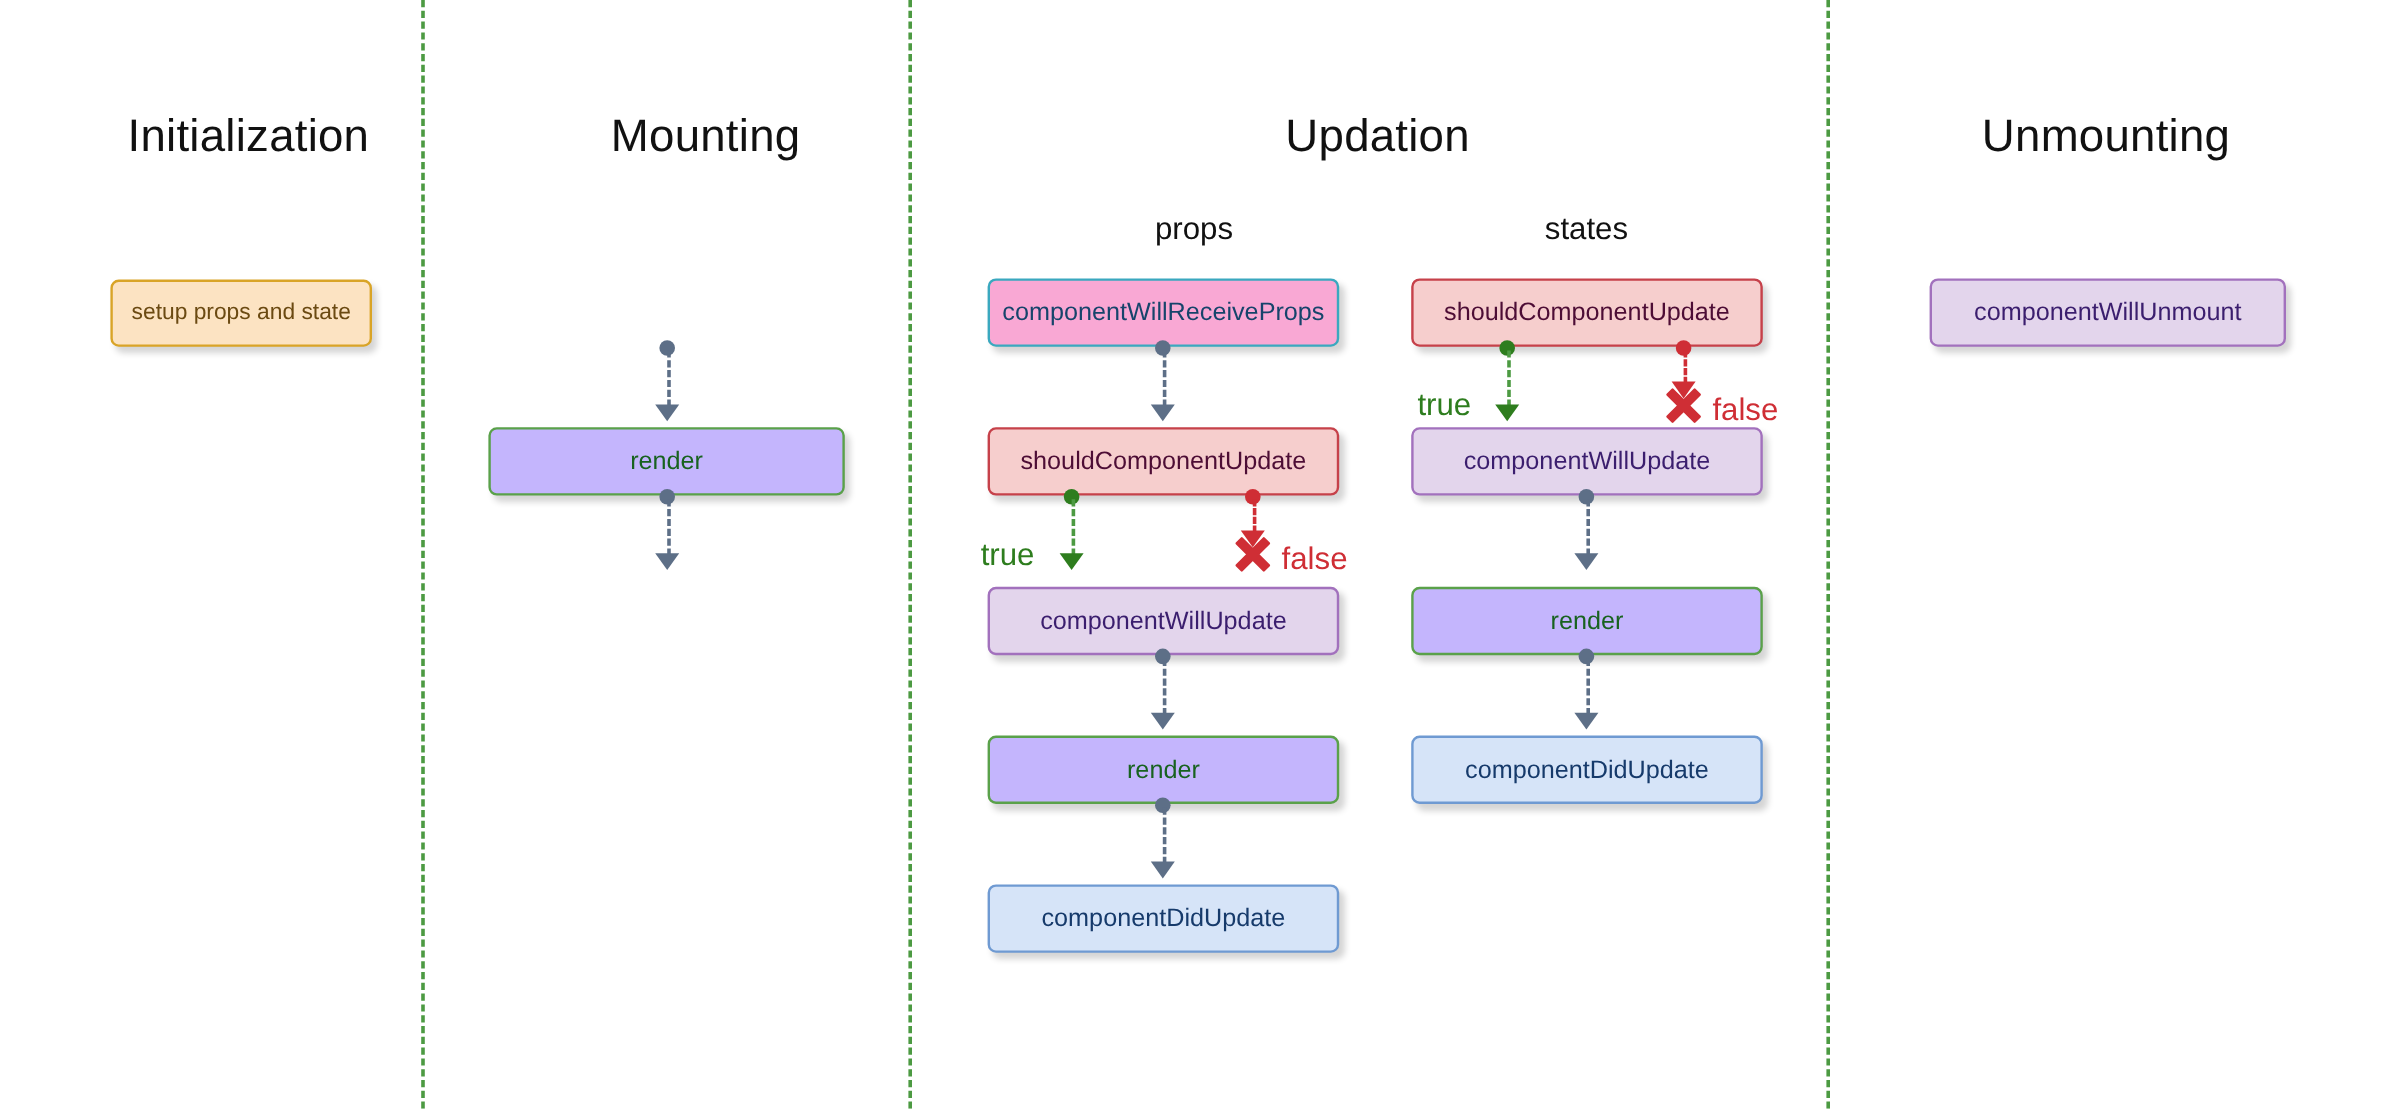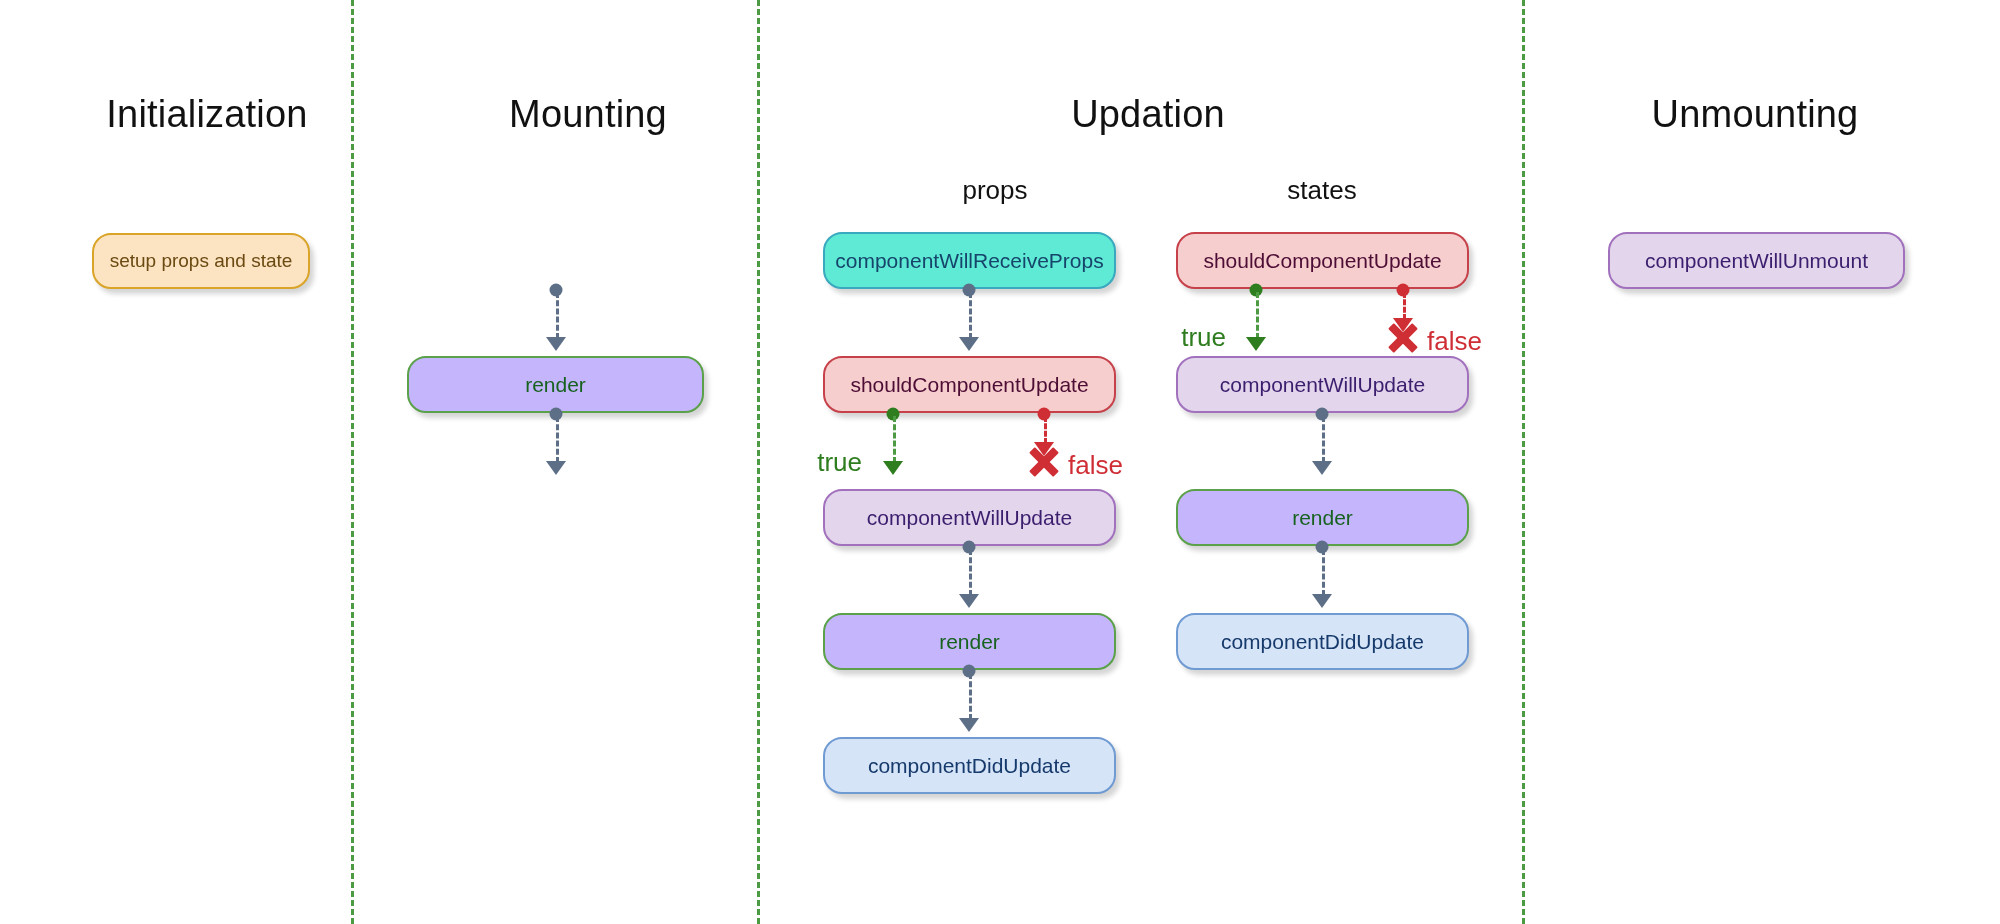--- a/index.html
+++ b/index.html
@@ -27,36 +27,36 @@
   .sub-title {
     position: absolute;
     font-size: 26px;
     color: #111111;
     white-space: nowrap;
     transform: translateX(-50%);
   }
 
   .node {
     position: absolute;
-    border-radius: 19px;
+    border-radius: 7px;
     border-width: 2px;
     border-style: solid;
     display: flex;
     align-items: center;
     justify-content: center;
     text-align: center;
     font-size: 21px;
     box-shadow: 4px 5px 5px rgba(0,0,0,0.17);
     line-height: 1.1;
     padding: 0 8px;
   }
   .n-purple { background: #e3d5ec; border-color: #a271bd; color: #3b1e6e; }
   .n-green  { background: #c4b5fd; border-color: #5aa14a; color: #18621f; }
   .n-blue   { background: #d6e4f8; border-color: #6f9ad2; color: #163a6b; }
-  .n-cyan   { background: #5eead4; border-color: #3aa8bf; color: #16446b; }
+  .n-cyan   { background: #f9a8d4; border-color: #3aa8bf; color: #16446b; }
   .n-red    { background: #f6cecd; border-color: #c6414a; color: #4d0d35; }
   .n-orange { background: #fce3c2; border-color: #d9a427; color: #6b4a12; font-size: 19px; }
 
   
   .conn { position: absolute; width: 0; }
   .conn.plain { border-left: 3px dashed #5d6f87; }
   .conn.true  { border-left: 3px dashed #4c9a42; }
   .conn.false { border-left: 3px dashed #cf2e35; }
 
   .dot {

